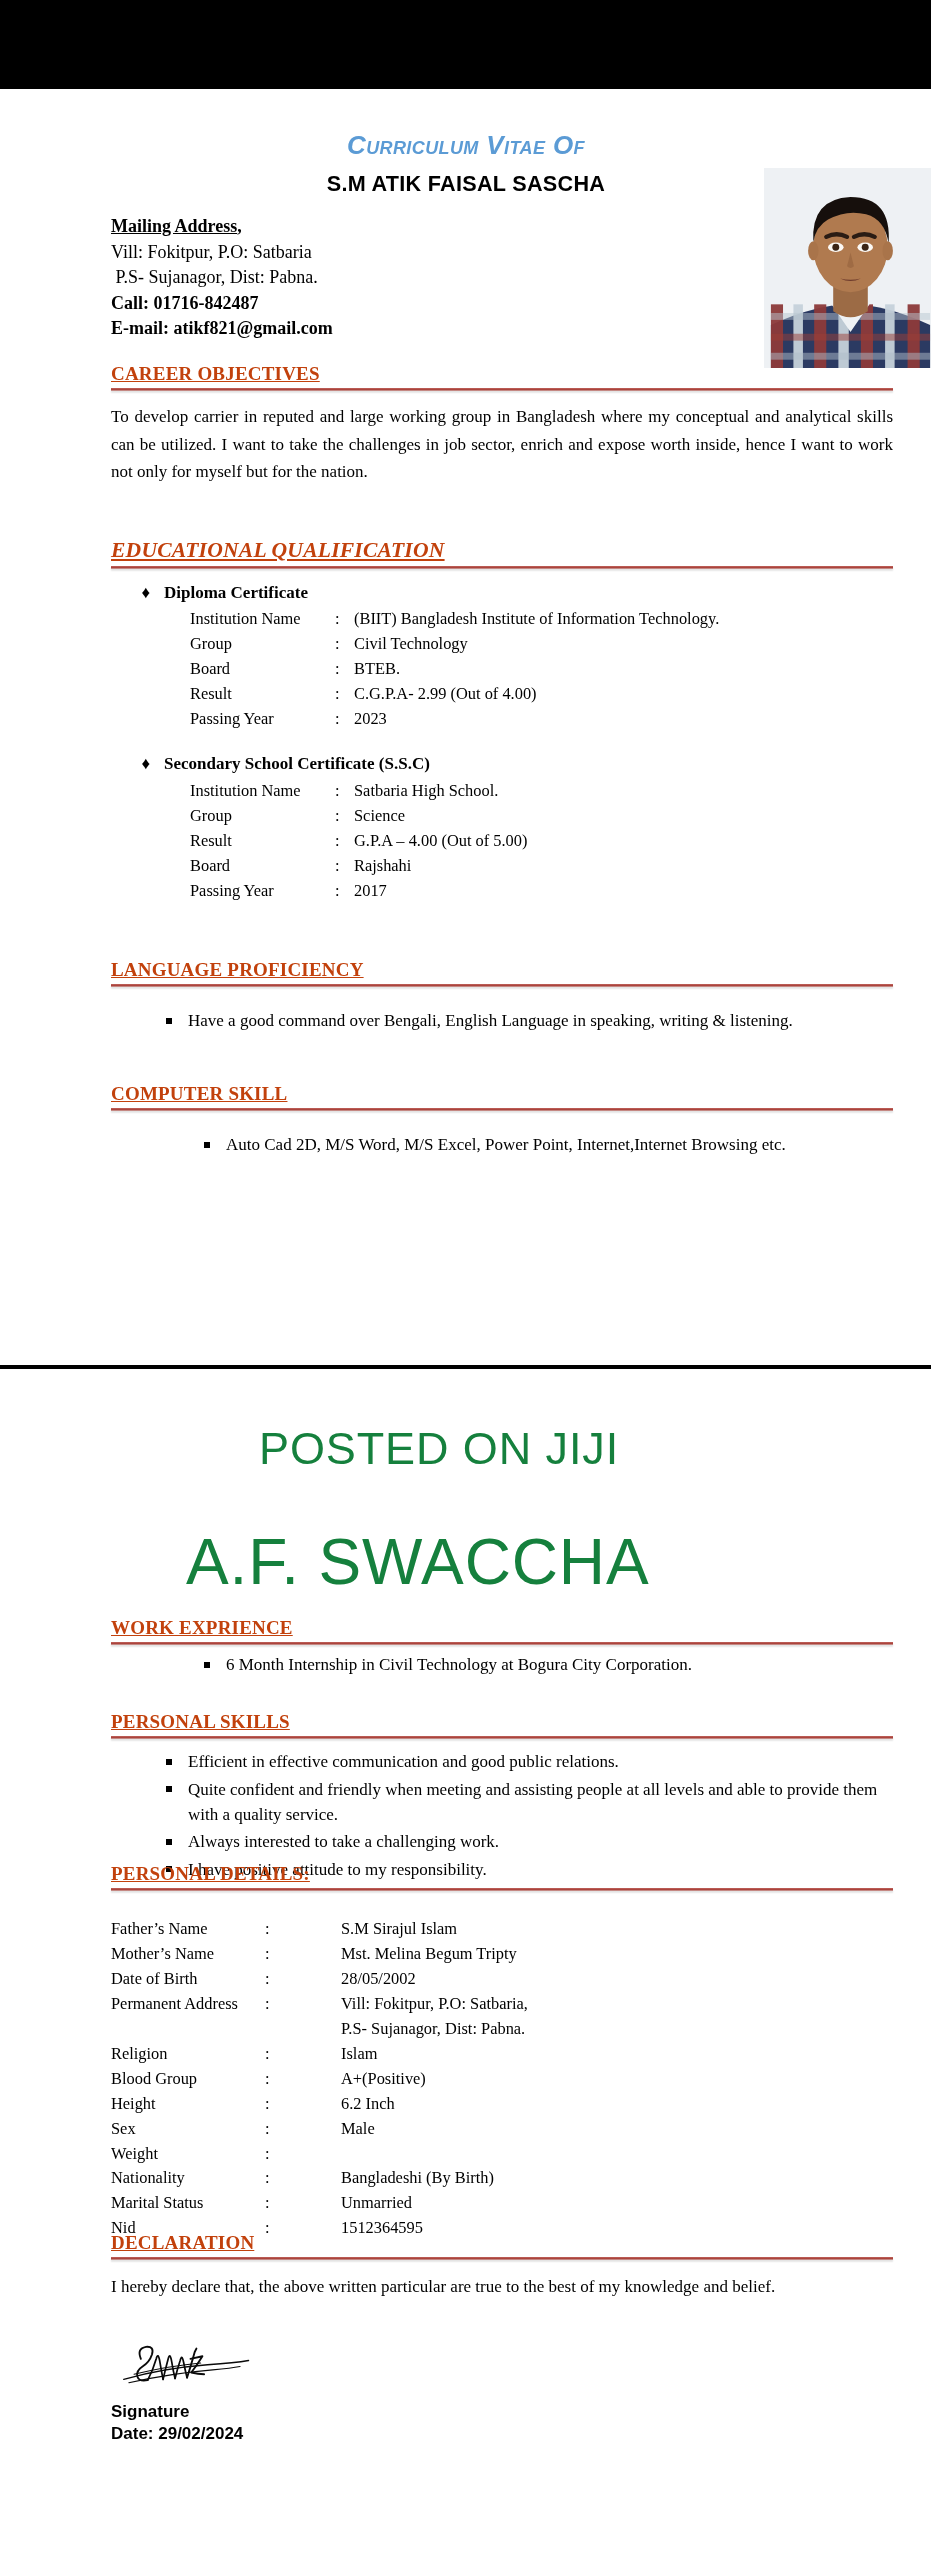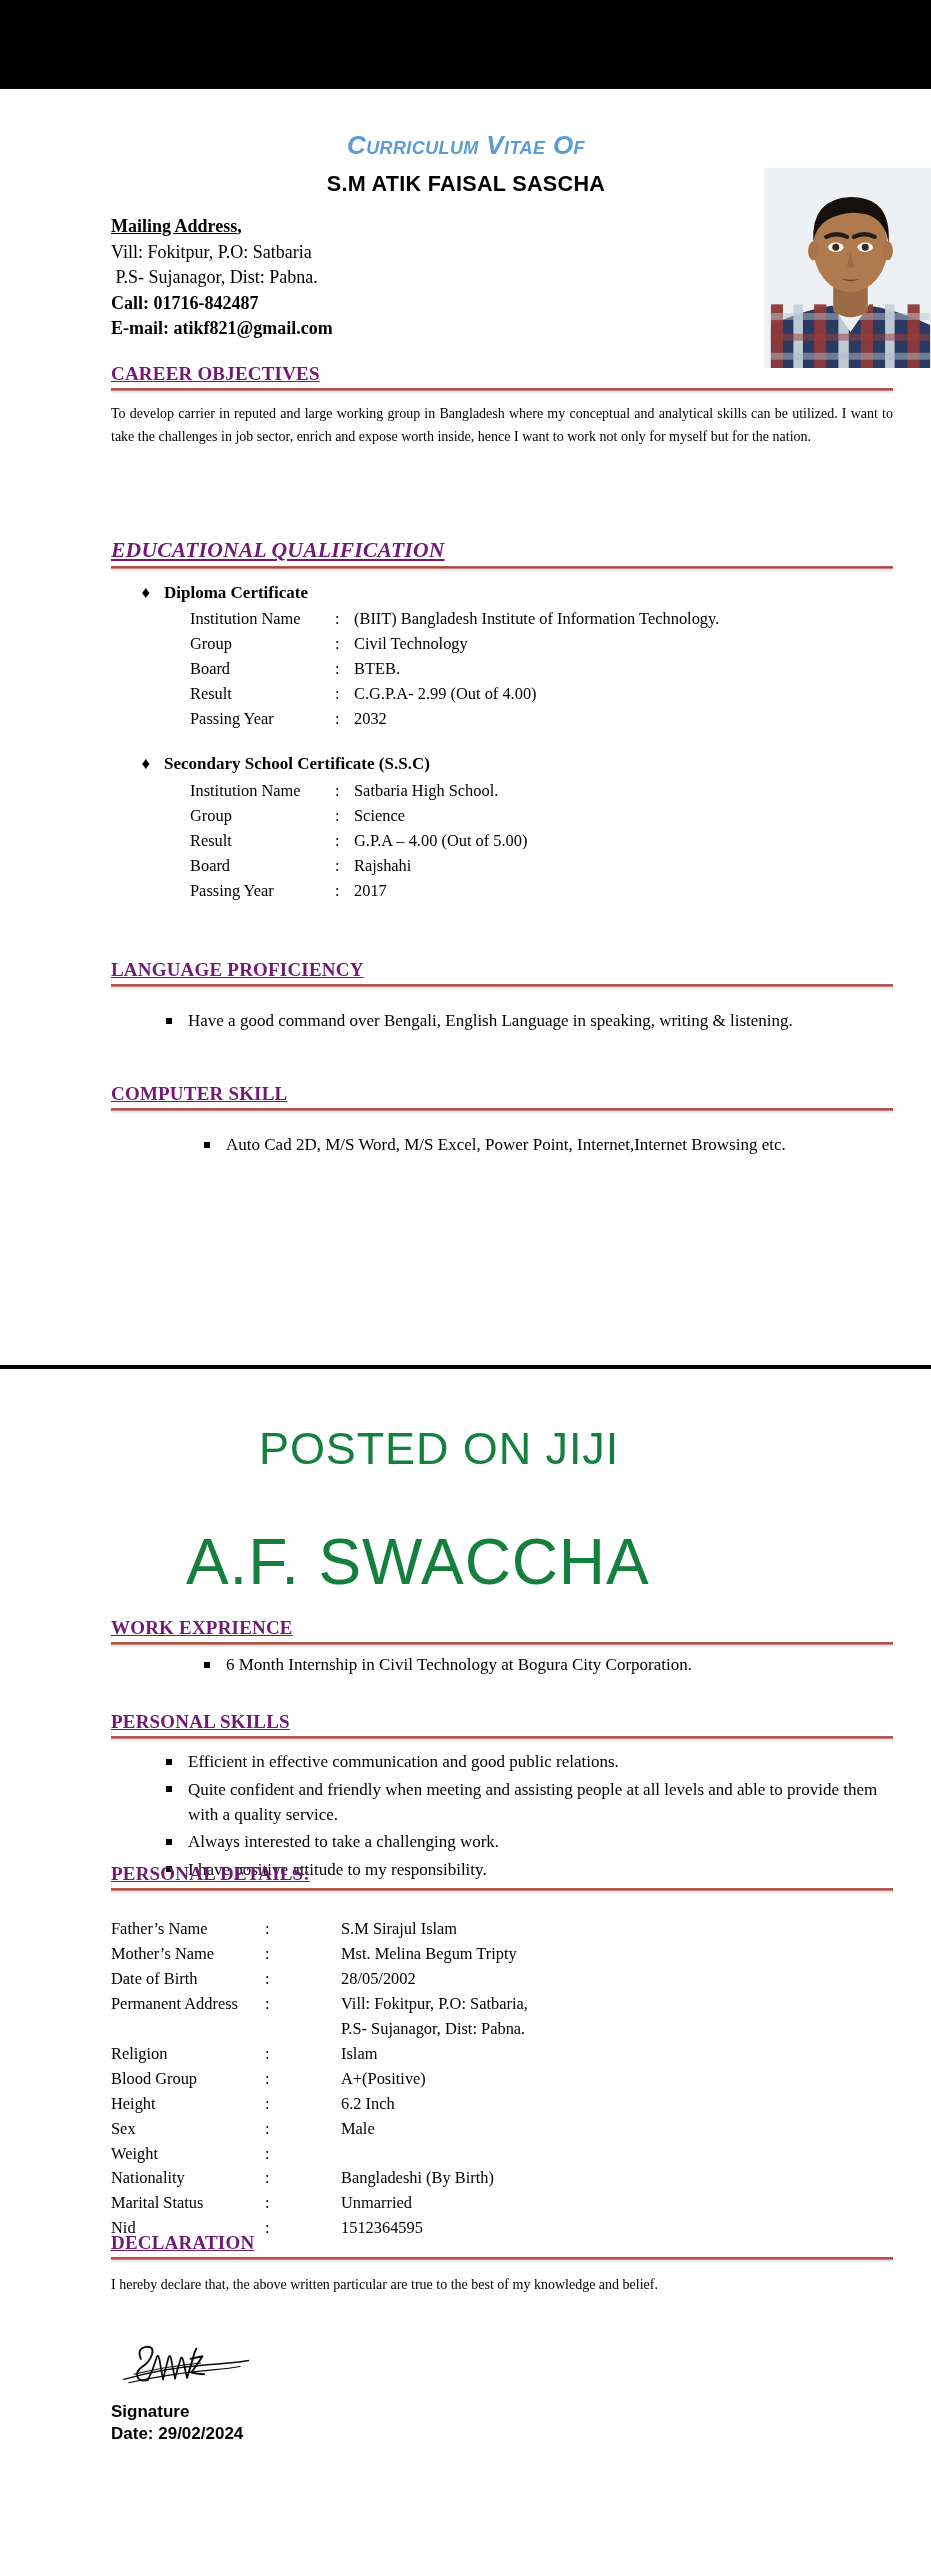--- a/index.html
+++ b/index.html
@@ -94,42 +94,42 @@
     background: #e9eef2;
   }
 
   
   .sec {
     position: absolute;
     left: 72px;
     width: 782px;
   }
   .sec-h {
-    color: #701a75;
+    color: #c2410c;
     font-weight: bold;
     font-size: 19px;
     letter-spacing: 0.2px;
     text-decoration: underline;
     display: inline-block;
     font-family: "Liberation Serif", serif;
   }
   .sec-h.italic {
     font-style: italic;
     font-size: 21.6px;
   }
   .rule {
     width: 782px;
     height: 3.5px;
     background: linear-gradient(to bottom, #C1655E 0%, #A8413A 55%, #d6b2ae 100%);
     margin-top: 2.6px;
     box-shadow: 0 1.7px 1.7px rgba(0,0,0,.12);
   }
 
   .body-text {
-    font-size: 14px;
+    font-size: 17px;
     line-height: 1.62;
     text-align: justify;
     margin-top: 12px;
   }
 
   
   .edu-item { margin-top: 14px; }
   .edu-title {
     font-weight: bold;
     font-size: 17px;
@@ -327,21 +327,21 @@
               <span class="v">BTEB.</span>
             </div>
             <div class="edu-row">
               <span class="k">Result</span>
               <span class="c">:</span>
               <span class="v">C.G.P.A- 2.99 (Out of 4.00)</span>
             </div>
             <div class="edu-row">
               <span class="k">Passing Year</span>
               <span class="c">:</span>
-              <span class="v">2032</span>
+              <span class="v">2023</span>
             </div>
           </div>
         </div>
 
         <div class="edu-item" style="margin-top:22.4px;">
           <div class="edu-title">
             <span class="dia">♦</span>
             <span>Secondary School Certificate (S.S.C)</span>
           </div>
           <div class="edu-rows">

